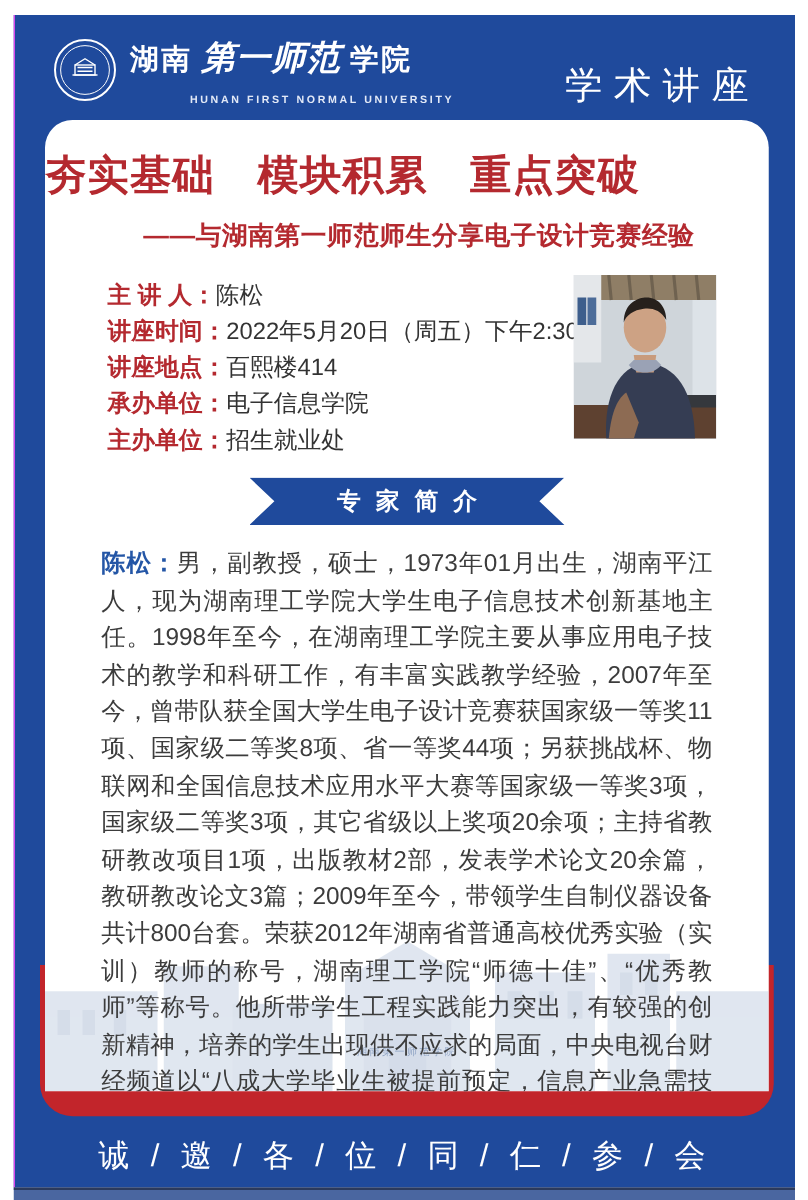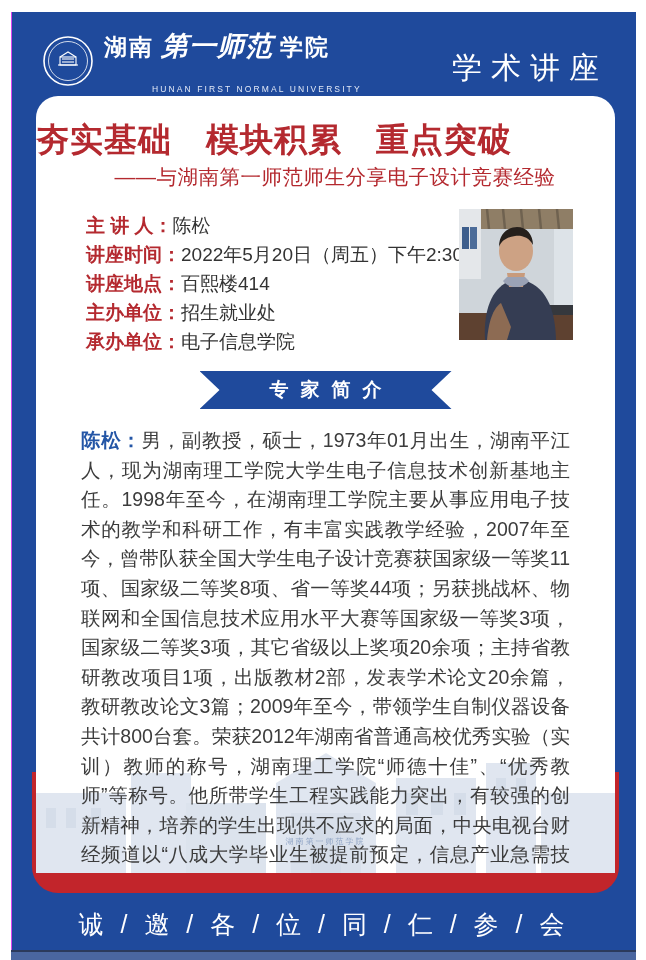--- a/index.html
+++ b/index.html
@@ -19,21 +19,21 @@
     position:absolute; left:11px; top:950px; width:625px; height:10px;
     background:#4A66A0; border-top:2px solid #2B3A5C;
   }
 
   
   .logo-group { position:absolute; left:30px; top:16px; display:flex; align-items:center; gap:10px; }
   .seal { width:52px; height:52px; flex:0 0 auto; }
   .uni-cn { display:flex; align-items:baseline; gap:7px; color:#fff; }
   .uni-cn .plain { font-size:23px; font-weight:700; letter-spacing:2px; }
   .uni-cn .calli { font-family:"DejaVu Serif", serif; font-style:italic; font-weight:900; font-size:27px; letter-spacing:1px; }
-  .uni-en { margin-top:20px; font-size:8.5px; color:#E2E9F7; letter-spacing:2.1px; font-weight:400;padding-left:48px; }
+  .uni-en { margin-top:10px; font-size:8.5px; color:#E2E9F7; letter-spacing:2.1px; font-weight:700;padding-left:48px; }
   .event-type {
     position:absolute; right:28px; top:36px; color:#ffffff;
     font-size:30px; letter-spacing:9px; font-weight:500; white-space:nowrap;
   }
 
   
   .red-bar {
     position:absolute; left:20px; top:760px; width:587px; height:121px;
     background:#C2252B; border-radius:0 0 26px 26px; z-index:1;
   }
@@ -41,22 +41,22 @@
   
   .card {
     position:absolute; left:24px; top:84px; width:579px; height:777px;
     background:#ffffff; border-radius:22px 22px 0 0; z-index:2; overflow:hidden;
   }
   .card-title {
     margin-top:22px; text-align:left; color:#B4292F;
     font-weight:900; font-size:33px; letter-spacing:1px; white-space:pre;
   }
   .card-subtitle {
-    text-align:center; color:#B4292F;
-    font-weight:400; font-size:20.5px; letter-spacing:0.5px;padding-left:19px;
+    margin-top:11px; text-align:center; color:#B4292F;
+    font-weight:700; font-size:20.5px; letter-spacing:0.5px;padding-left:19px;
   }
 
   .info-photo-row { position:relative; margin:20px 0 0 50px; height:150px; }
   .info-rows { font-size:19px; line-height:29px; }
   .info-row { white-space:nowrap; }
   .info-label { color:#B4292F; font-weight:800; }
   .info-value { color:#333333; }
   .photo {
     position:absolute; right:42px; top:-2px; width:114px; height:131px;
     overflow:hidden; background:#c9cfd6;
@@ -132,24 +132,24 @@
           <div class="info-row">
             <span class="info-label">主 讲 人：</span><span class="info-value">陈松</span>
           </div>
           <div class="info-row">
             <span class="info-label">讲座时间：</span><span class="info-value">2022年5月20日（周五）下午2:30</span>
           </div>
           <div class="info-row">
             <span class="info-label">讲座地点：</span><span class="info-value">百熙楼414</span>
           </div>
           <div class="info-row">
+            <span class="info-label">承办单位：</span><span class="info-value">电子信息学院</span>
+          </div>
+          <div class="info-row">
             <span class="info-label">主办单位：</span><span class="info-value">招生就业处</span>
-          </div>
-          <div class="info-row">
-            <span class="info-label">承办单位：</span><span class="info-value">电子信息学院</span>
           </div>
         </div>
 
         <div class="photo">
           <svg width="114" height="131" viewBox="0 0 114 131">
             <rect x="0" y="0" width="114" height="131" fill="#cfd5da"></rect>
 
             <rect x="20" y="0" width="94" height="20" fill="#8F7E66"></rect>
             <path d="M28 0 L30 20 M44 0 L46 20 M62 0 L64 20 M80 0 L82 20 M98 0 L100 20" stroke="#6F6250" stroke-width="2.5" fill="none"></path>
 

